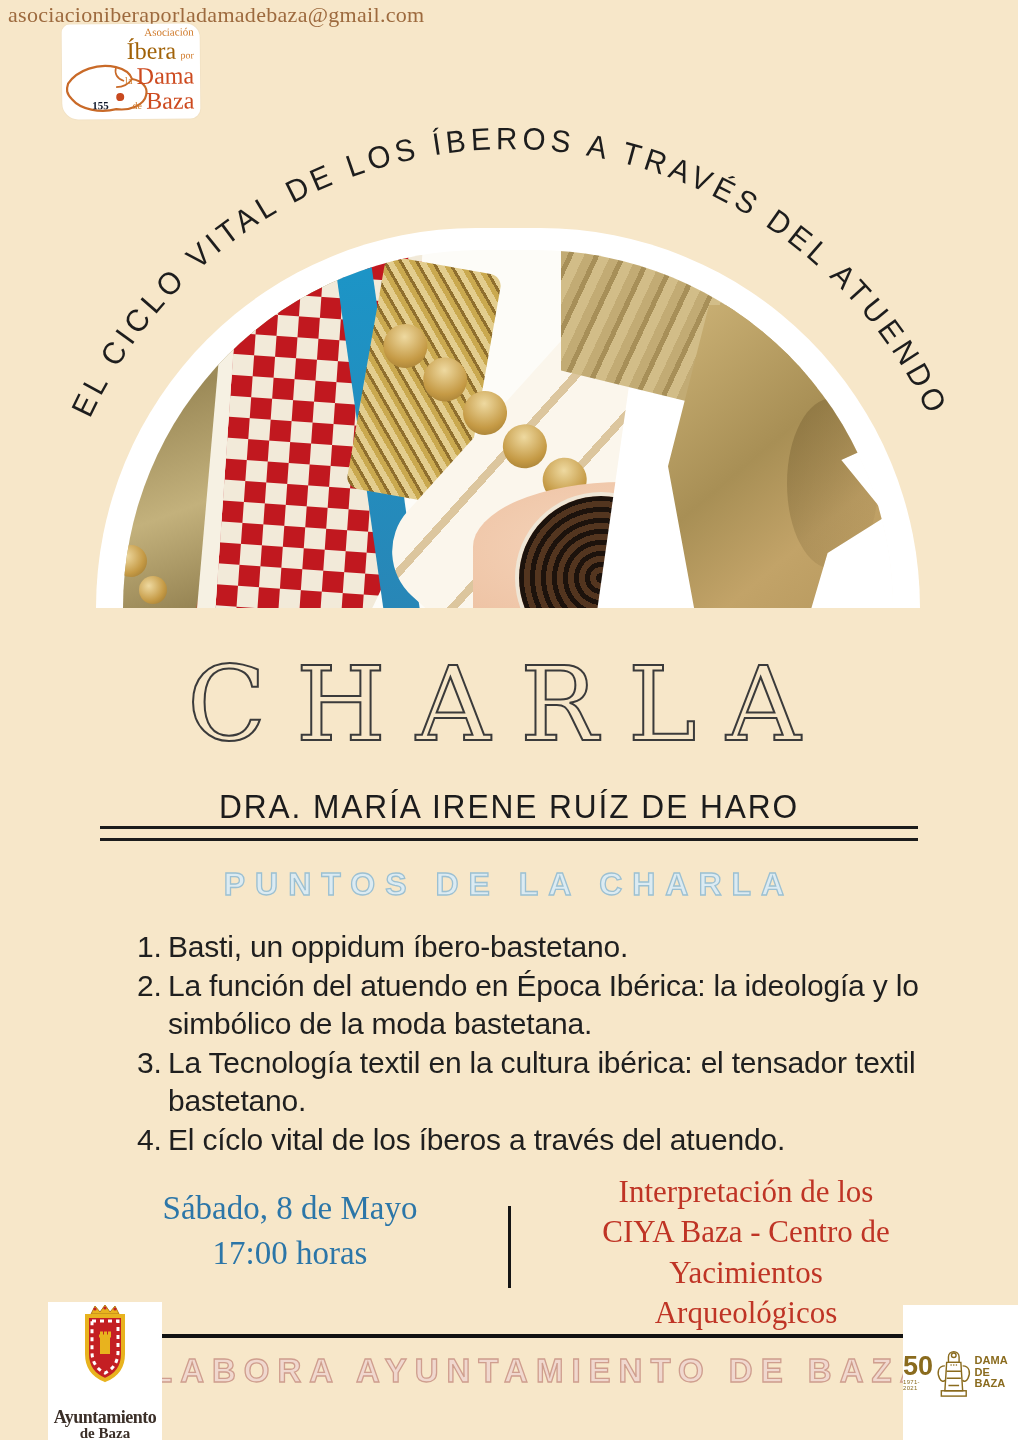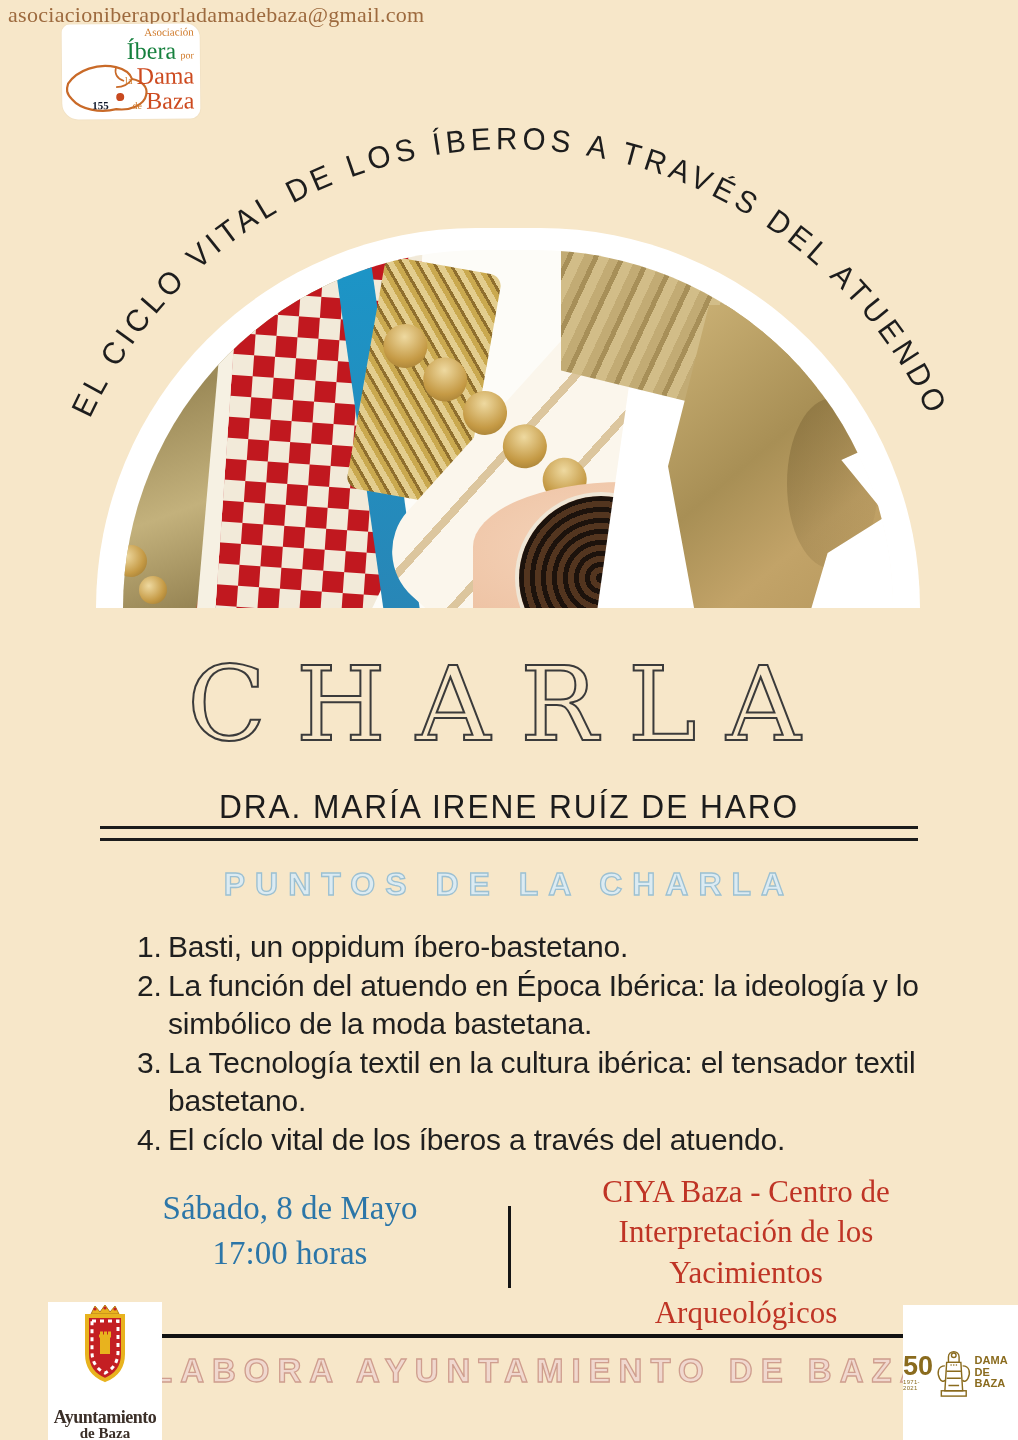--- a/index.html
+++ b/index.html
@@ -7,21 +7,21 @@
   .poster{position:relative;width:1018px;height:1440px;margin:0 auto;background:#f7e7c9;overflow:hidden;}
 
   
   .email{position:absolute;left:8px;top:2px;font-family:"Liberation Serif",serif;
          font-size:22px;color:#9d6a3e;letter-spacing:.3px;}
   .assoc-logo{position:absolute;left:62px;top:24px;width:138px;height:95px;background:#fff;
               border-radius:8px 14px 10px 16px;transform:rotate(-.5deg);
               box-shadow:0 0 0 1px rgba(0,0,0,.02);}
   .assoc-text{position:absolute;right:6px;top:3px;text-align:right;line-height:1;}
   .assoc-text .t1{font-family:Liberation Serif, serif;font-size:11px;color:#d07a2a;}
-  .assoc-text .big{font-family:"Liberation Serif",serif;font-size:24px;color:#15803d;}
+  .assoc-text .big{font-family:"Liberation Serif",serif;font-size:24px;color:#a16207;}
   .assoc-text .sm{font-family:"Liberation Serif",serif;font-size:10px;color:#d07a2a;}
   .assoc-text .red{color:#cd4a1f;}
   .assoc-text div{margin-bottom:1px;}
   .assoc-sketch{position:absolute;left:2px;bottom:4px;}
   .assoc-num{position:absolute;left:10px;bottom:8px;font-family:"Liberation Serif",serif;
              font-weight:bold;font-size:11px;color:#0f172a;margin-left:20px;}
 
   
   .arc-svg{position:absolute;left:0;top:0;width:1018px;height:640px;z-index:2;}
   .arc-svg textPath{font-family:"Liberation Sans",sans-serif;font-size:31px;fill:#1d1d1d;letter-spacing:5px;}
@@ -195,22 +195,22 @@
     <li>La Tecnología textil en la cultura ibérica: el tensador textil bastetano.</li>
     <li>El cíclo vital de los íberos a través del atuendo.</li>
   </ol>
 
   <div class="schedule">
     <div>Sábado, 8 de Mayo</div>
     <div>17:00 horas</div>
   </div>
   <div class="v-divider"></div>
   <div class="venue">
+    <div>Interpretación de los</div>
     <div>CIYA Baza - Centro de</div>
-    <div>Interpretación de los</div>
     <div>Yacimientos</div>
     <div>Arqueológicos</div>
   </div>
 
   <div class="black-line"></div>
   <div class="colabora">COLABORA AYUNTAMIENTO DE BAZA</div>
 
   <div class="ayto-box">
     <svg width="64" height="92" viewBox="0 0 64 92">
       <path d="M18 12 L22 4 L27 10 L32 3 L37 10 L42 4 L46 12 Z" fill="#e8b31e" stroke="#b3791a" stroke-width="1"></path>

